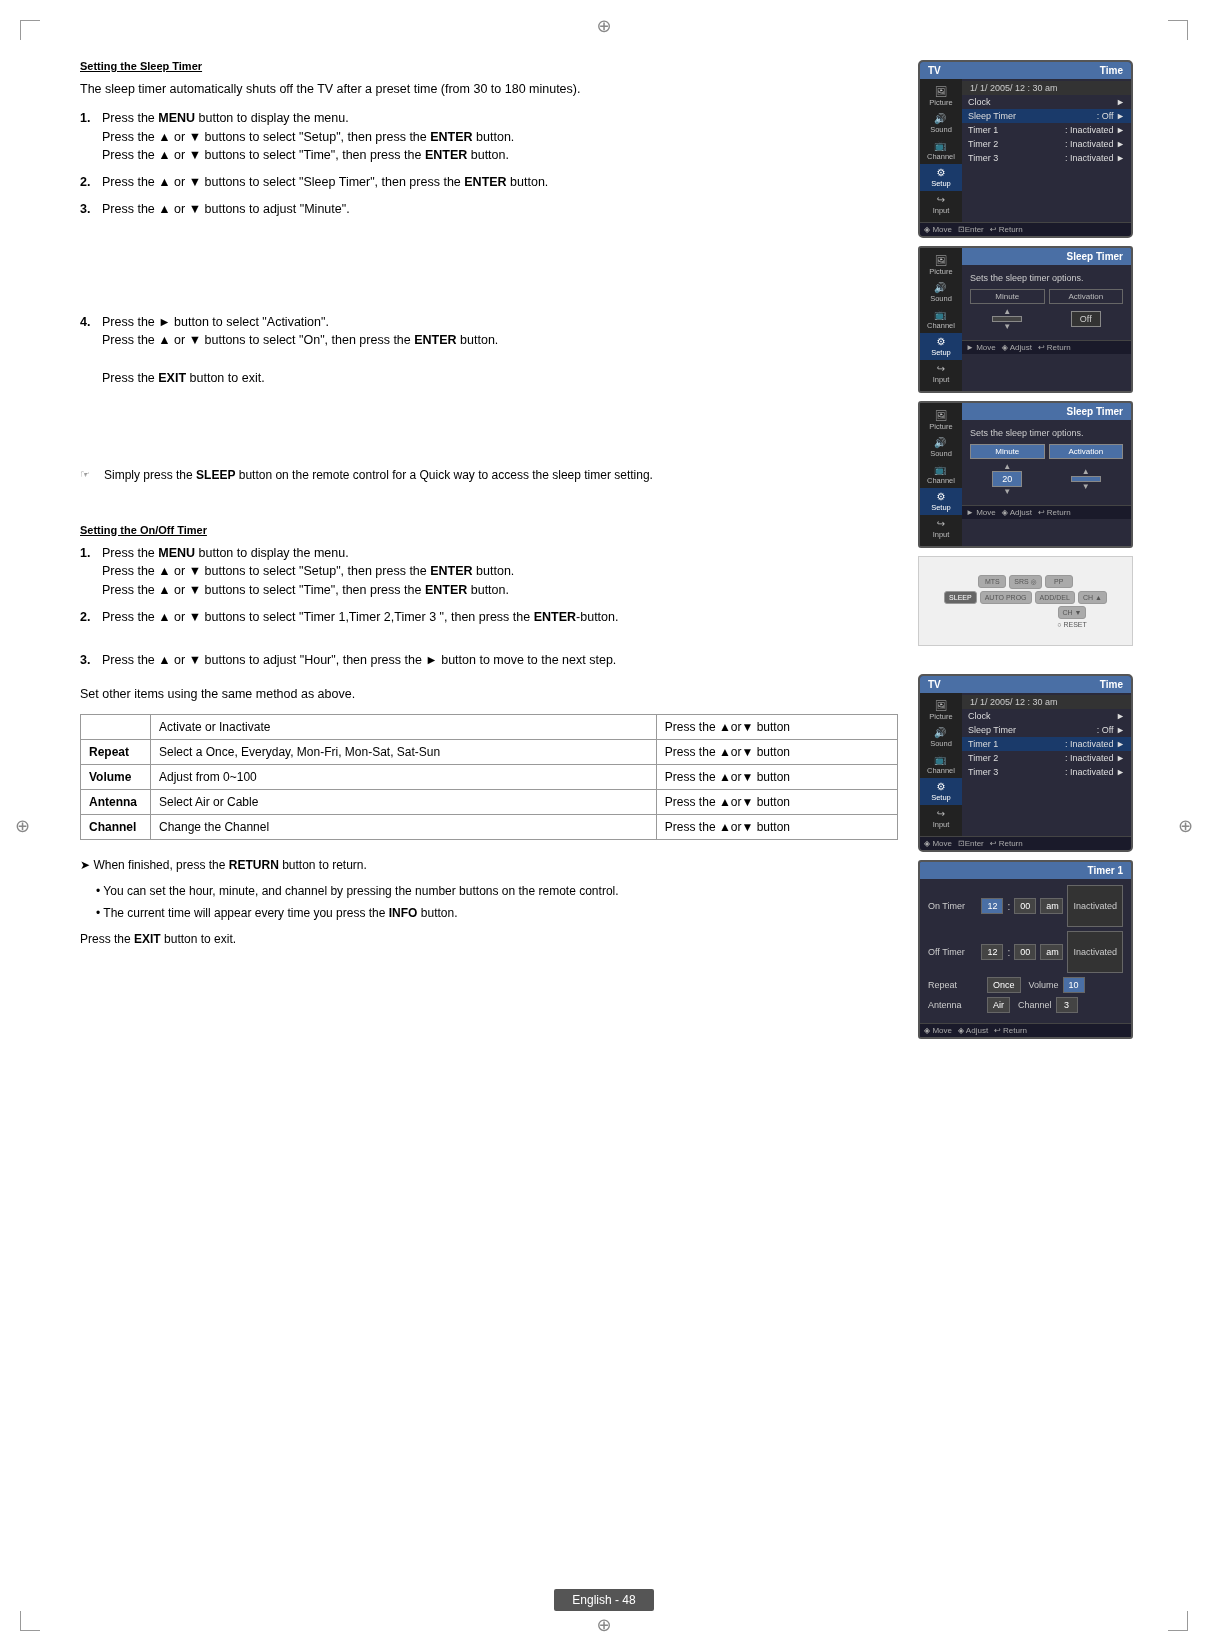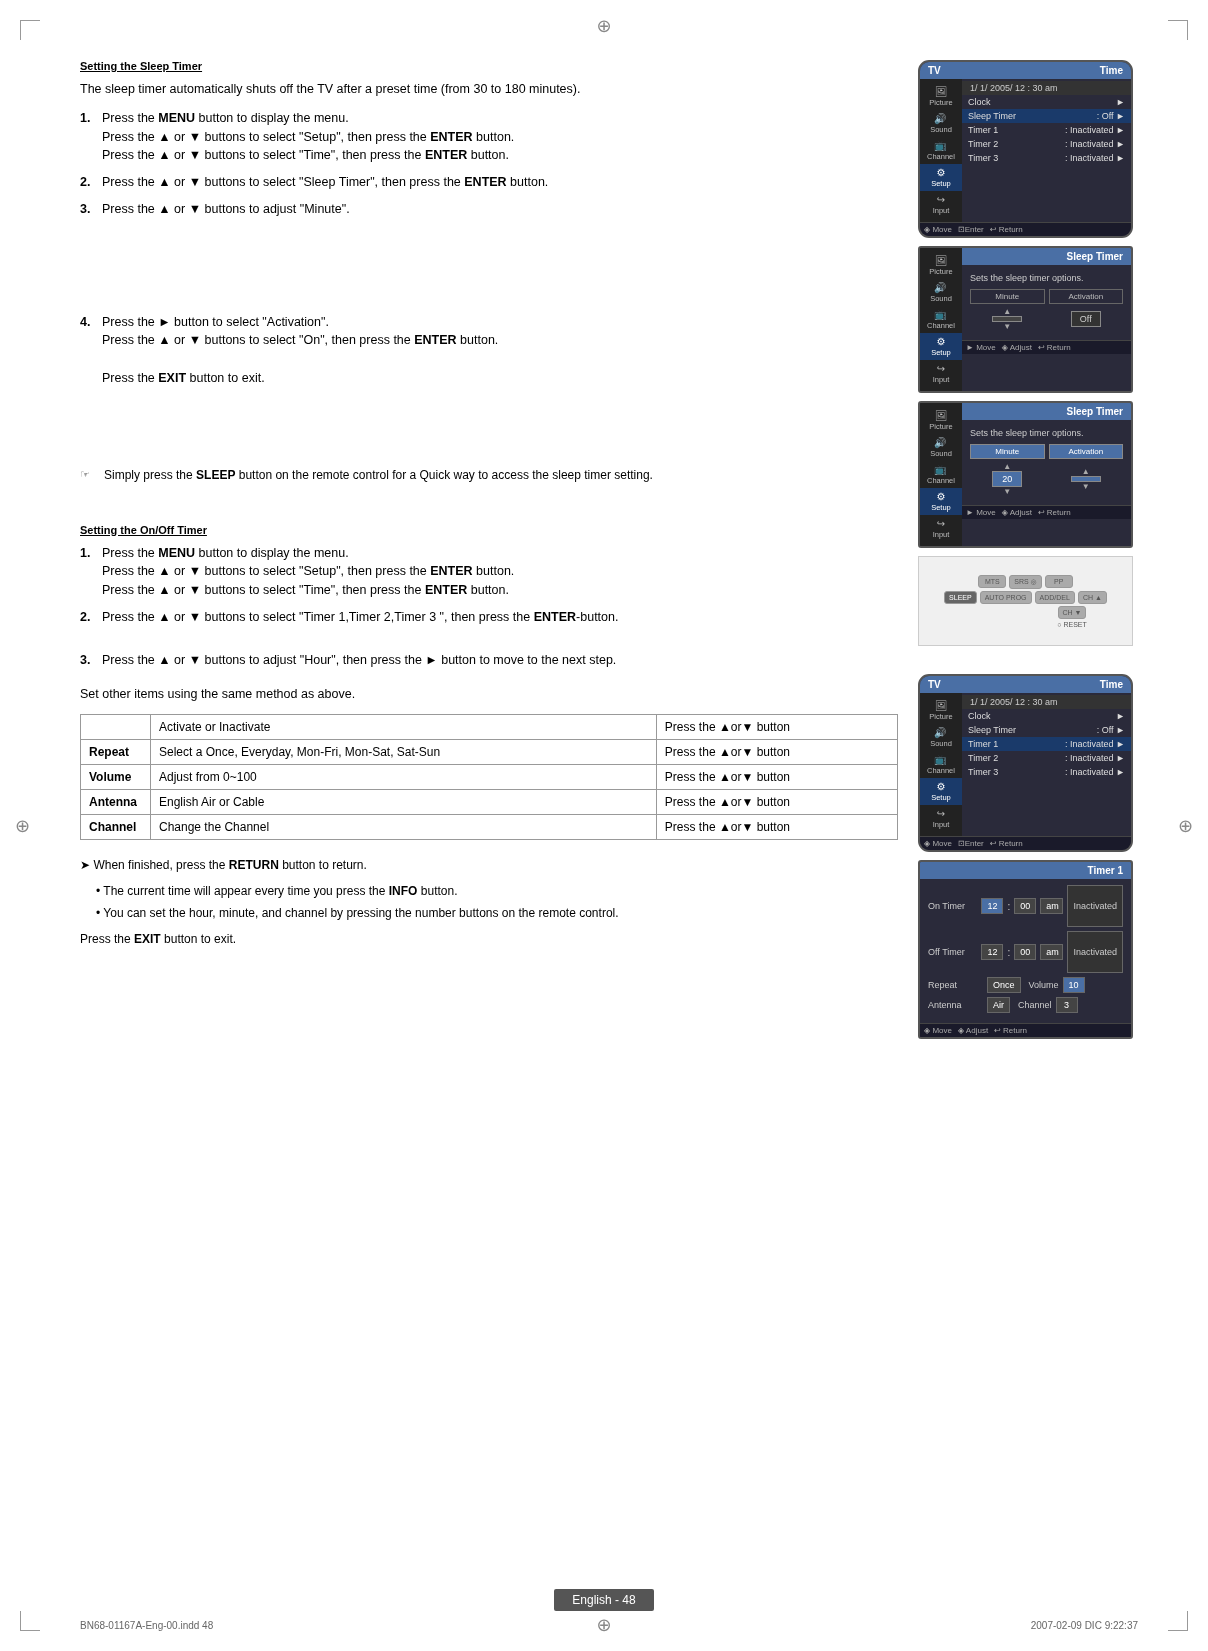--- a/index.html
+++ b/index.html
@@ -141,21 +141,21 @@
     }
 
     .bullet-list li::before {
       content: "• ";
     }
 
     
     .tv-screen {
       background: #2a2a3a;
       border: 2px solid #555;
-      border-radius: 11px;
+      border-radius: 5px;
       color: #fff;
       font-size: 10px;
       margin-bottom: 8px;
       overflow: hidden;
       width: 215px;
     }
 
     .tv-header {
       background: #4a6fa5;
       display: flex;
@@ -532,38 +532,38 @@
               <td>Select a Once, Everyday, Mon-Fri, Mon-Sat, Sat-Sun</td>
               <td>Press the ▲or▼ button</td>
             </tr>
             <tr>
               <td>Volume</td>
               <td>Adjust from 0~100</td>
               <td>Press the ▲or▼ button</td>
             </tr>
             <tr>
               <td>Antenna</td>
-              <td>English Air or Cable</td>
+              <td>Select Air or Cable</td>
               <td>Press the ▲or▼ button</td>
             </tr>
             <tr>
               <td>Channel</td>
               <td>Change the Channel</td>
               <td>Press the ▲or▼ button</td>
             </tr>
           </tbody>
         </table>
 
         <div class="return-note">
           ➤ When finished, press the <span class="bold">RETURN</span> button to return.
         </div>
 
         <ul class="bullet-list">
+          <li>You can set the hour, minute, and channel by pressing the number buttons on the remote control.</li>
           <li>The current time will appear every time you press the <span class="bold">INFO</span> button.</li>
-          <li>You can set the hour, minute, and channel by pressing the number buttons on the remote control.</li>
         </ul>
 
         <div class="exit-note">
           Press the <span class="bold">EXIT</span> button to exit.
         </div>
 
       </div>
     </div>
 
     <div class="right-column">
@@ -861,18 +861,14 @@
         </div>
       </div>
 
     </div>
   </div>
 
   <div class="page-footer">
     <div class="footer-badge">English - 48</div>
   </div>
 
-  <div class="bottom-info">
-    <span>BN68-01167A-Eng-00.indd  48</span>
-    <span>2007-02-09   DIC 9:22:37</span>
-  </div>
 
 </div>
 
 </body></html>

